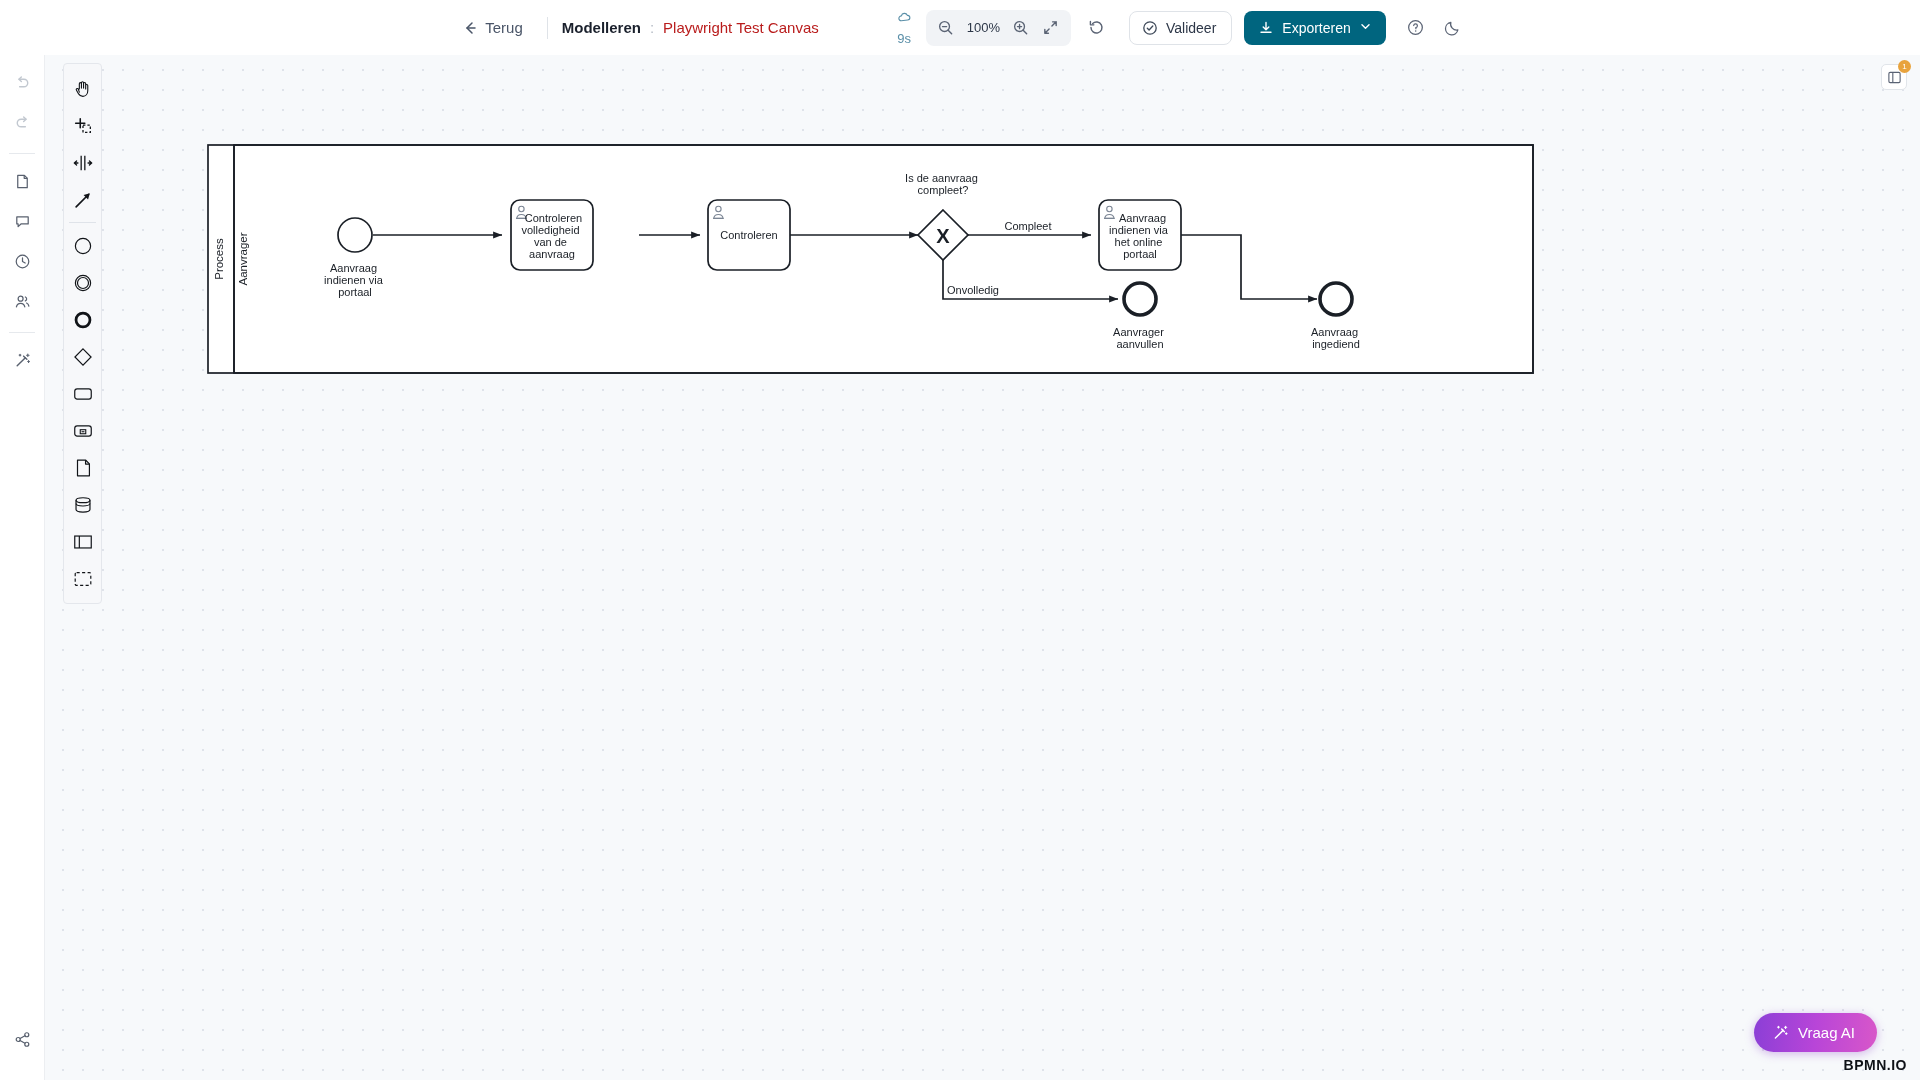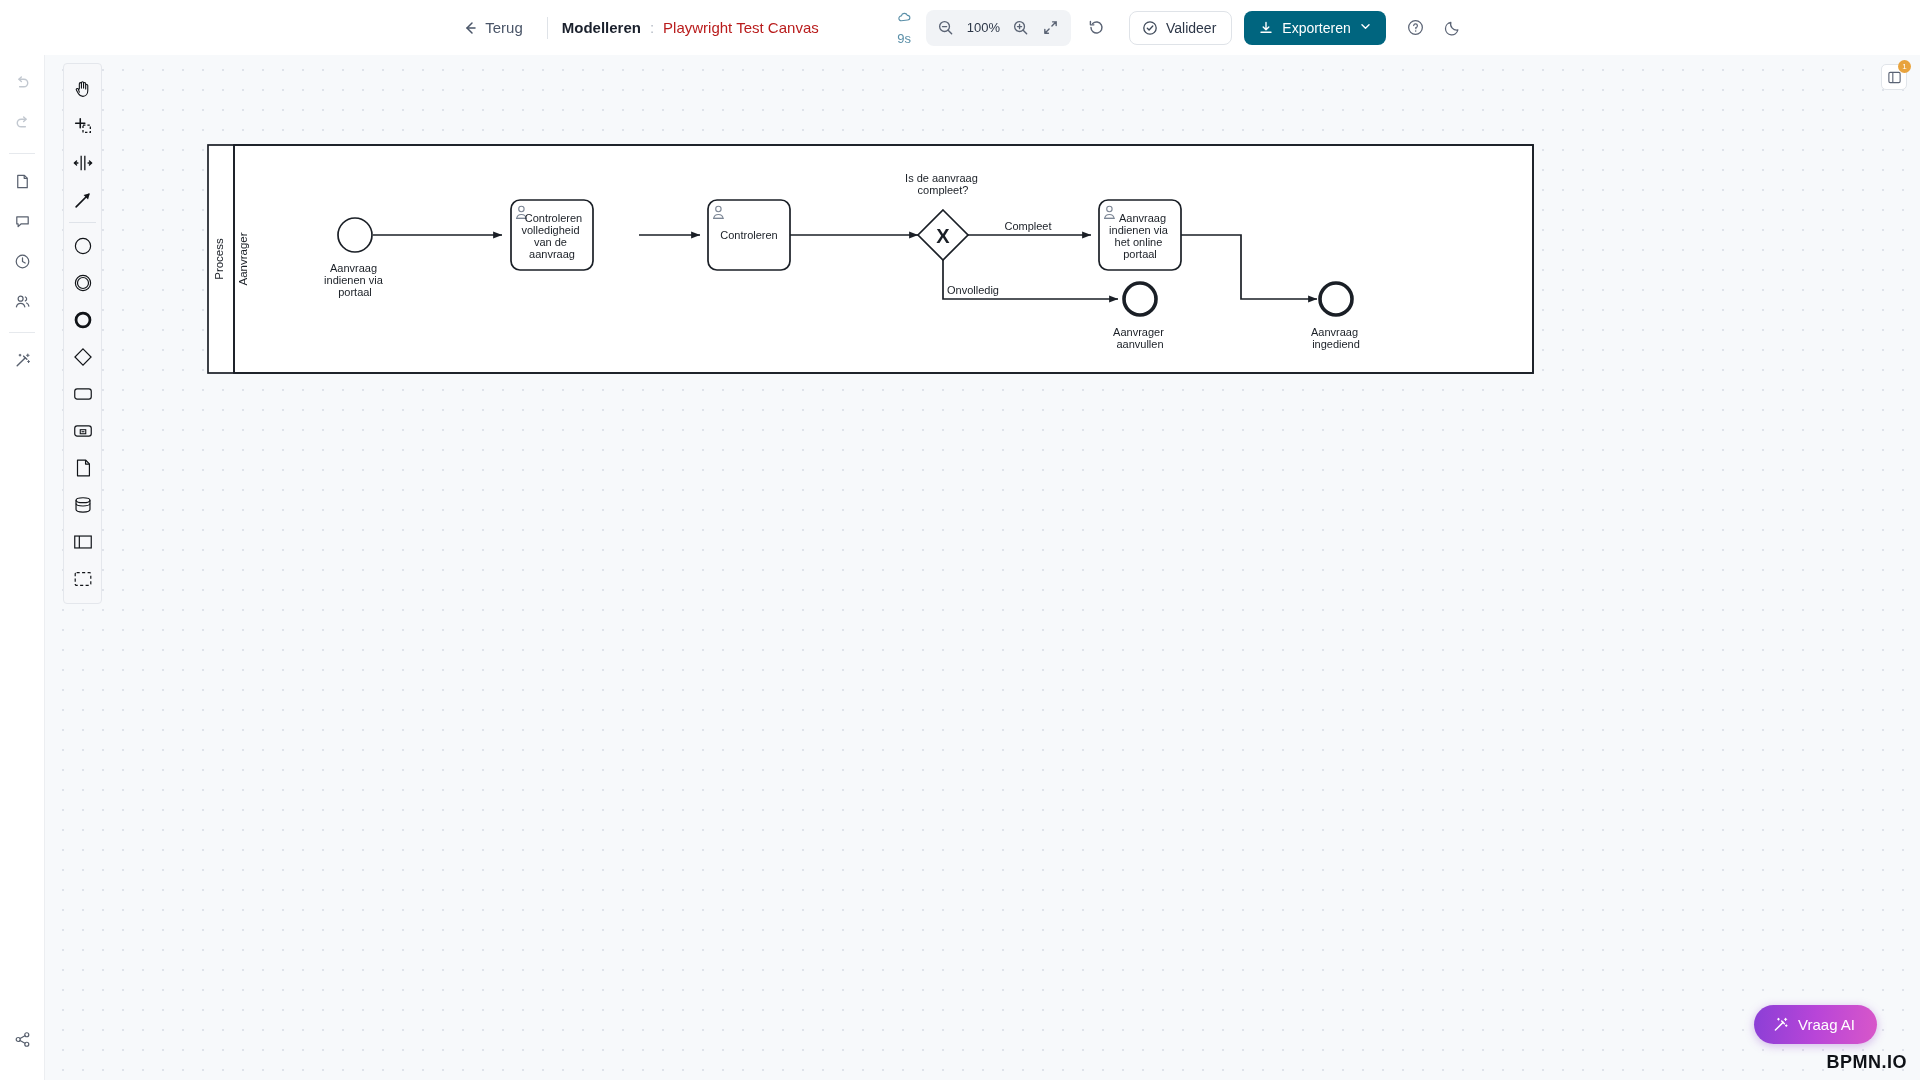--- a/index.html
+++ b/index.html
@@ -126,31 +126,31 @@
     width: 13px; height: 13px; border-radius: 50%;
     background: #e8a33d; color: #fff; font-size: 8px;
     display: flex; align-items: center; justify-content: center;
   }
 
   
   .diagram { position: absolute; top: 0; left: 0; }
 
   
   .ask-ai {
-    position: absolute; bottom: 36px; right: 43px;
+    position: absolute; bottom: 28px; right: 43px;
     display: flex; align-items: center; gap: 9px;
     background: linear-gradient(95deg, #8b3fd6 0%, #b845d8 50%, #d857c9 100%);
     color: #fff; border-radius: 22px;
     padding: 11px 22px 11px 18px;
     font-size: 15px; cursor: pointer; z-index: 35;
     box-shadow: 0 2px 10px rgba(140,60,200,.35);
   }
   .watermark {
     position: absolute; bottom: 7px; right: 13px;
-    font-size: 18px; font-weight: bold; letter-spacing: .5px;
+    font-size: 14px; font-weight: bold; letter-spacing: .5px;
     color: #0e1116; z-index: 36;
   }
   .share-btn {
     position: absolute; bottom: 16px; left: 7px;
   }
 </style>
 </head>
 <body>
 
 <div class="topbar">

